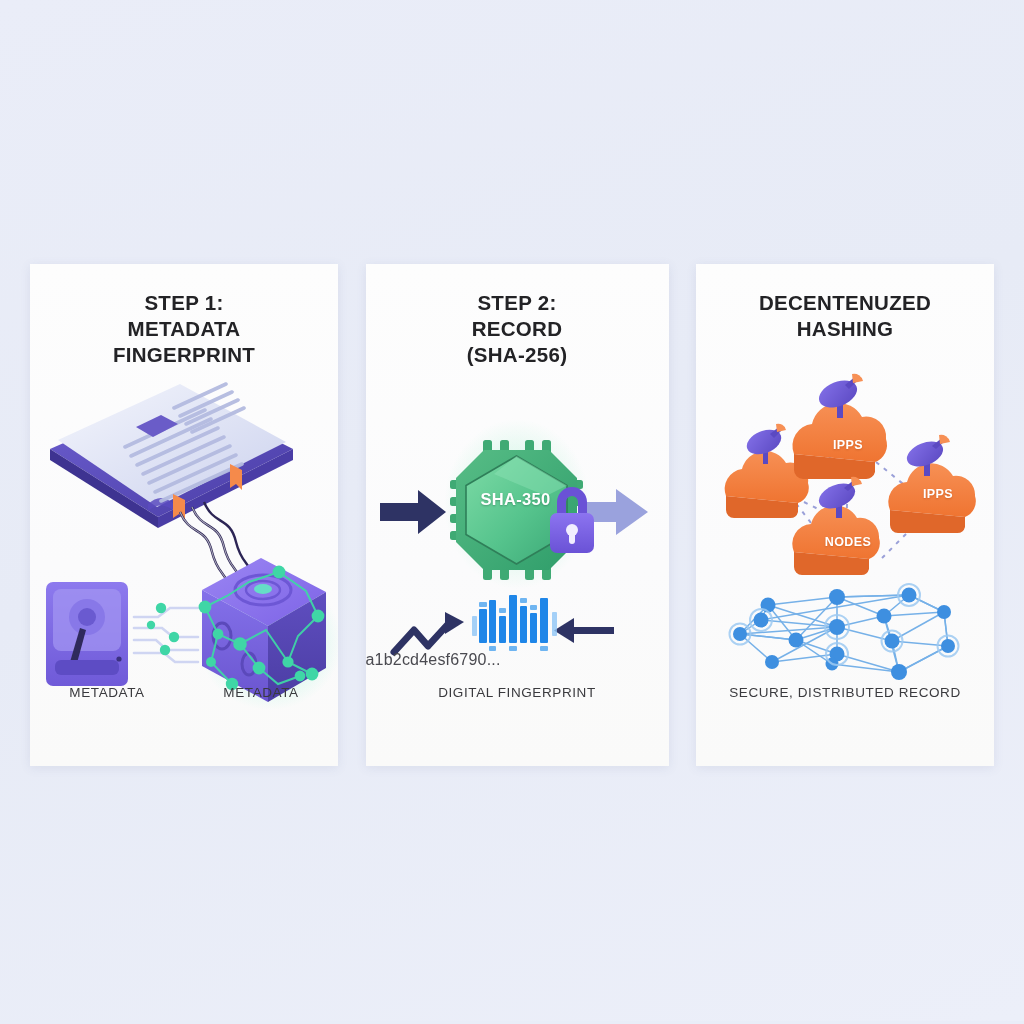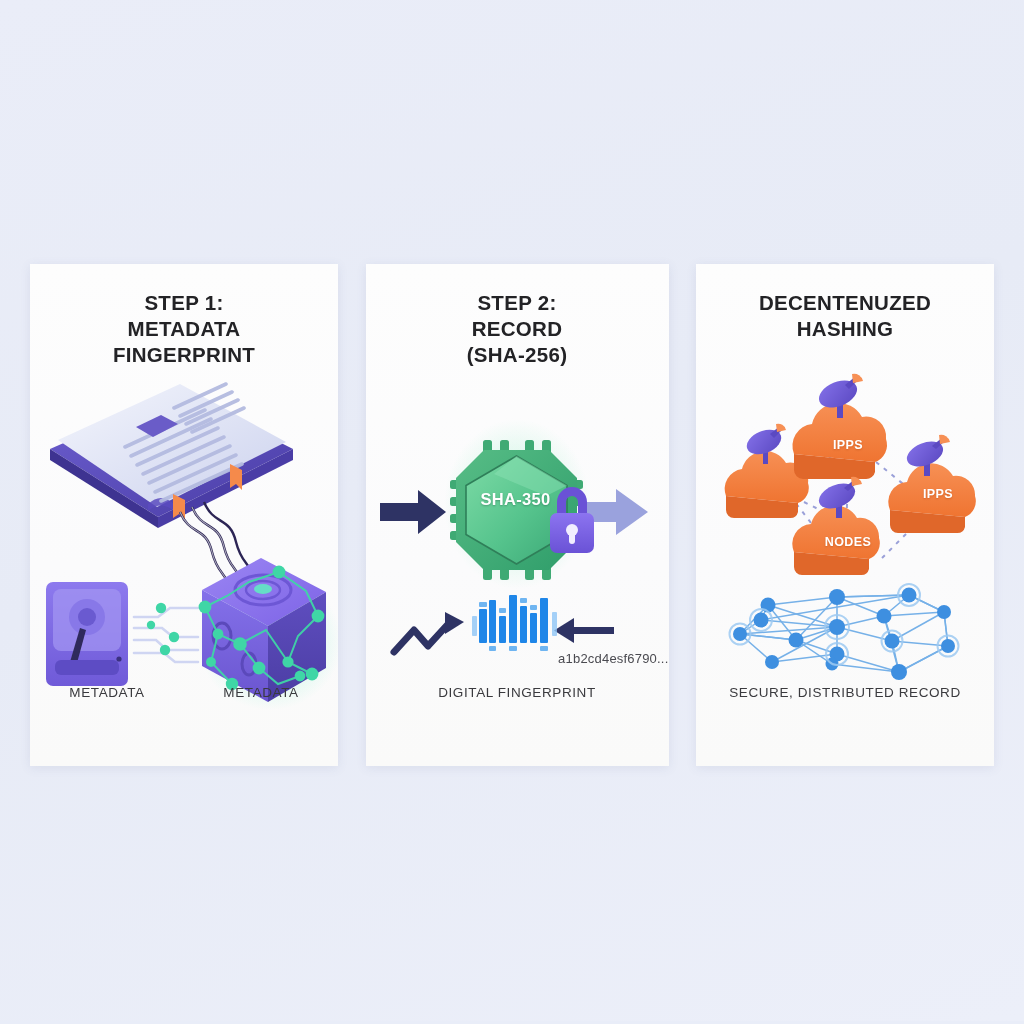--- a/index.html
+++ b/index.html
@@ -78,22 +78,22 @@
     font-weight: bold;
     letter-spacing: 0.3px;
     text-shadow: 0 1px 2px rgba(20,70,50,0.35);
     pointer-events: none;
   }
   .hashtext {
     position: absolute;
     left: 0;
     top: 387px;
     width: 100%;
-    text-align: right;
-    font-size: 13px;
+    text-align: left;
+    font-size: 16px;
     color: #4a4a50;
     letter-spacing: 0.2px;
   }
 
   
   .art3 { position: absolute; left: 0; top: 0; width: 298px; height: 502px; }
   .cloud-label {
     position: absolute;
     color: #fff;
     font-size: 12.5px;

